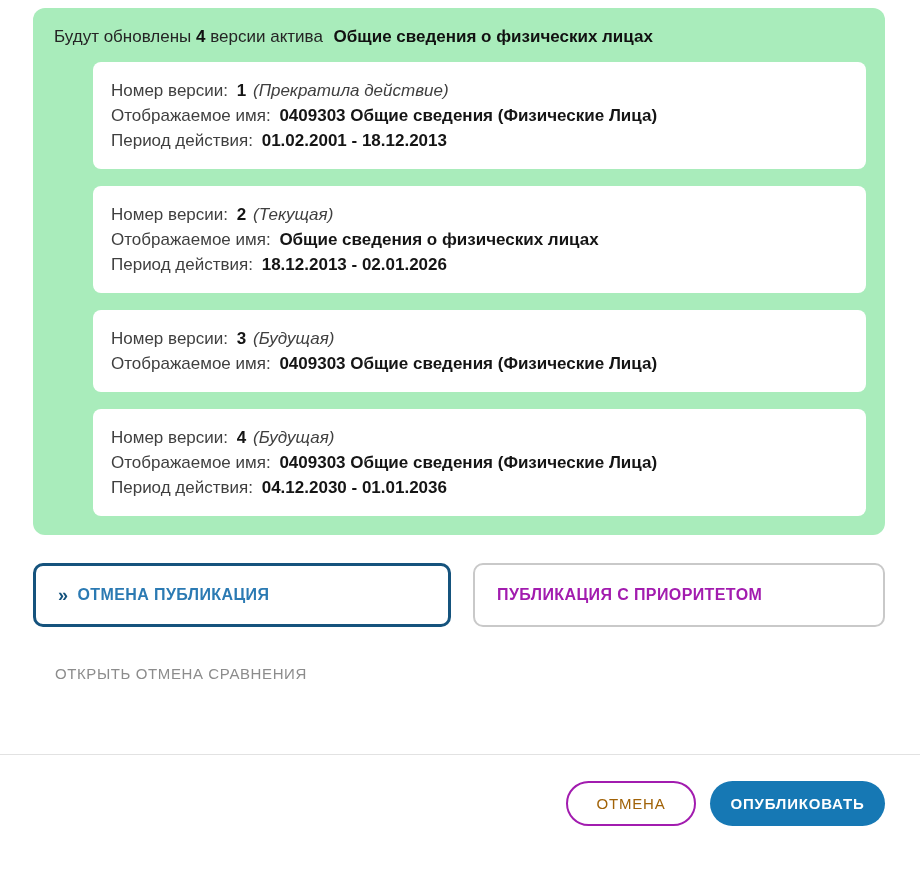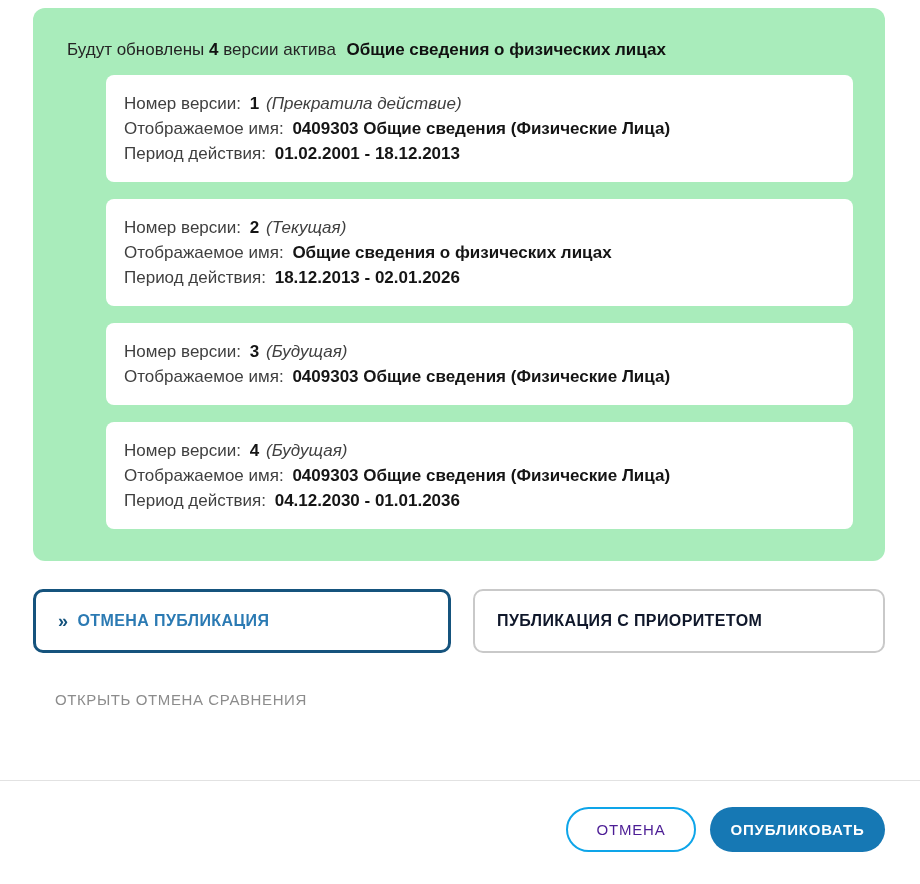--- a/index.html
+++ b/index.html
@@ -5,21 +5,21 @@
   * { margin: 0; padding: 0; box-sizing: border-box; }
   html, body { width: 920px; height: 884px; background: #ffffff; overflow: hidden; }
   body { font-family: "Liberation Sans", sans-serif; }
 
   .dialog { padding: 8px 35px 0 33px; }
 
   
   .green-panel {
     background: #a9ecbb;
     border-radius: 12px;
-    padding: 32px;
+    padding: 19px;
   }
   .panel-header {
     font-size: 17px;
     color: #252525;
     padding-left: 2px;
     margin-bottom: 15px;
     white-space: nowrap;
   }
   .panel-header b { color: #111111; }
   .panel-header .asset { margin-left: 6px; }
@@ -63,21 +63,21 @@
     white-space: nowrap;
   }
   .mode.selected {
     width: 418px;
     border: 3px solid #15537d;
     color: #2b7ab3;
   }
   .mode.plain {
     flex: 1;
     border: 2px solid #c9c9c9;
-    color: #0f172a;
+    color: #a21caf;
   }
   .mode .marker {
     color: #15537d;
     font-size: 18px;
     margin-right: 9px;
     font-weight: bold;
   }
 
   
   .compare-link {
@@ -111,22 +111,22 @@
     font-size: 15px;
     letter-spacing: 0.8px;
     cursor: pointer;
     display: flex;
     align-items: center;
     justify-content: center;
   }
   .btn.cancel {
     width: 130px;
     background: #ffffff;
-    border: 2px solid #0ea5e9;
-    color: #4c1d95;
+    border: 2px solid #a21caf;
+    color: #a16207;
   }
   .btn.publish {
     width: 175px;
     background: #1678b4;
     border: none;
     color: #ffffff;
     font-weight: bold;
   }
 </style>
 </head>

